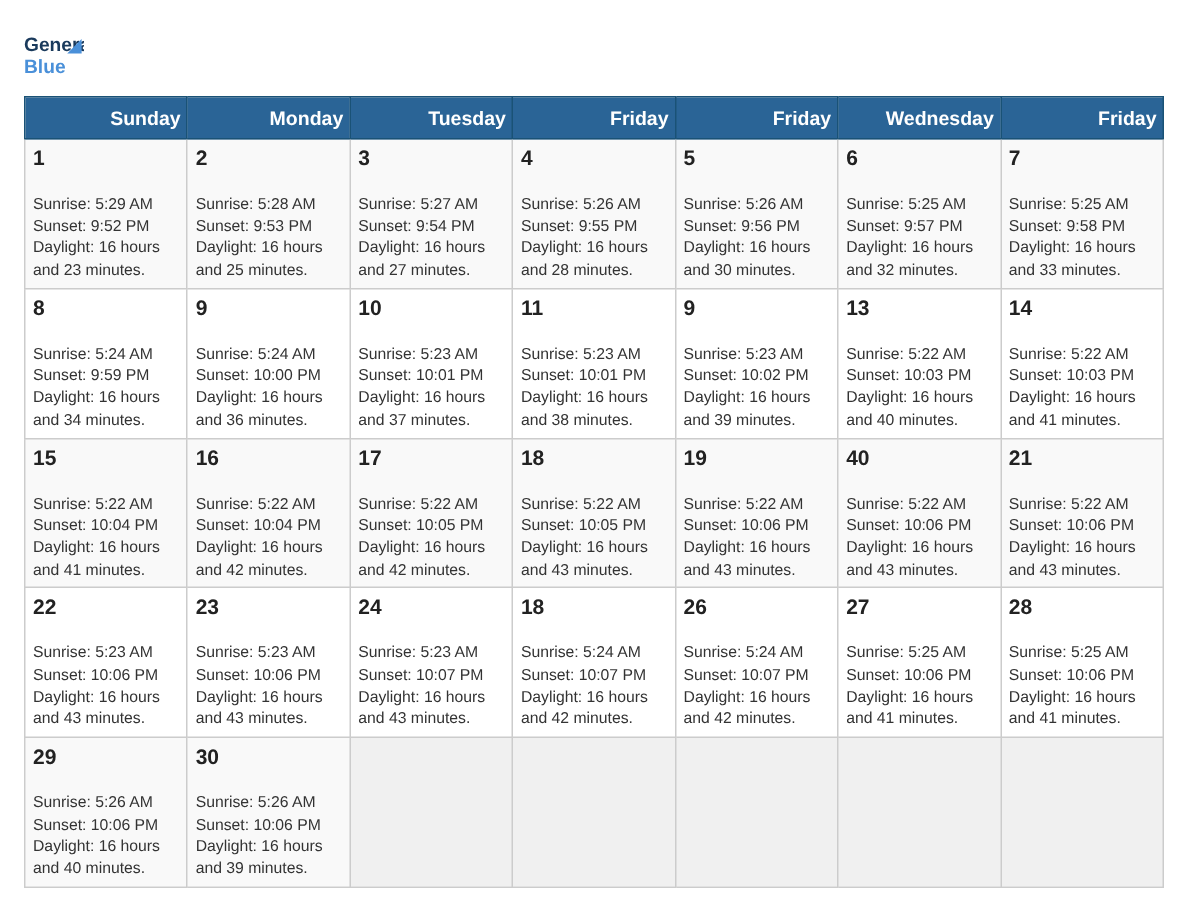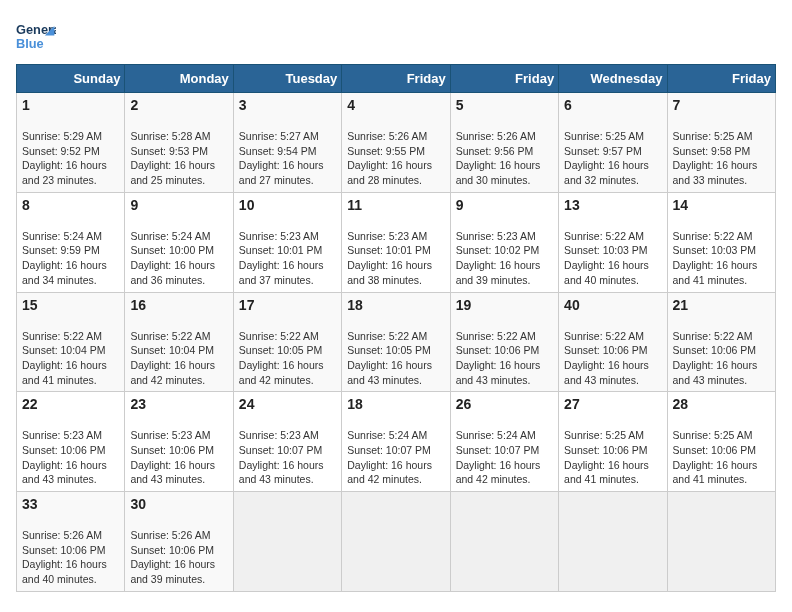--- a/index.html
+++ b/index.html
@@ -225,21 +225,21 @@
           <span class="day-number">27</span>
           <div class="day-info">Sunrise: 5:25 AM<br>Sunset: 10:06 PM<br>Daylight: 16 hours and 41 minutes.</div>
         </td>
         <td>
           <span class="day-number">28</span>
           <div class="day-info">Sunrise: 5:25 AM<br>Sunset: 10:06 PM<br>Daylight: 16 hours and 41 minutes.</div>
         </td>
       </tr>
       <tr>
         <td>
-          <span class="day-number">33</span>
+          <span class="day-number">29</span>
           <div class="day-info">Sunrise: 5:26 AM<br>Sunset: 10:06 PM<br>Daylight: 16 hours and 40 minutes.</div>
         </td>
         <td>
           <span class="day-number">30</span>
           <div class="day-info">Sunrise: 5:26 AM<br>Sunset: 10:06 PM<br>Daylight: 16 hours and 39 minutes.</div>
         </td>
         <td class="empty-cell"></td>
         <td class="empty-cell"></td>
         <td class="empty-cell"></td>
         <td class="empty-cell"></td>

